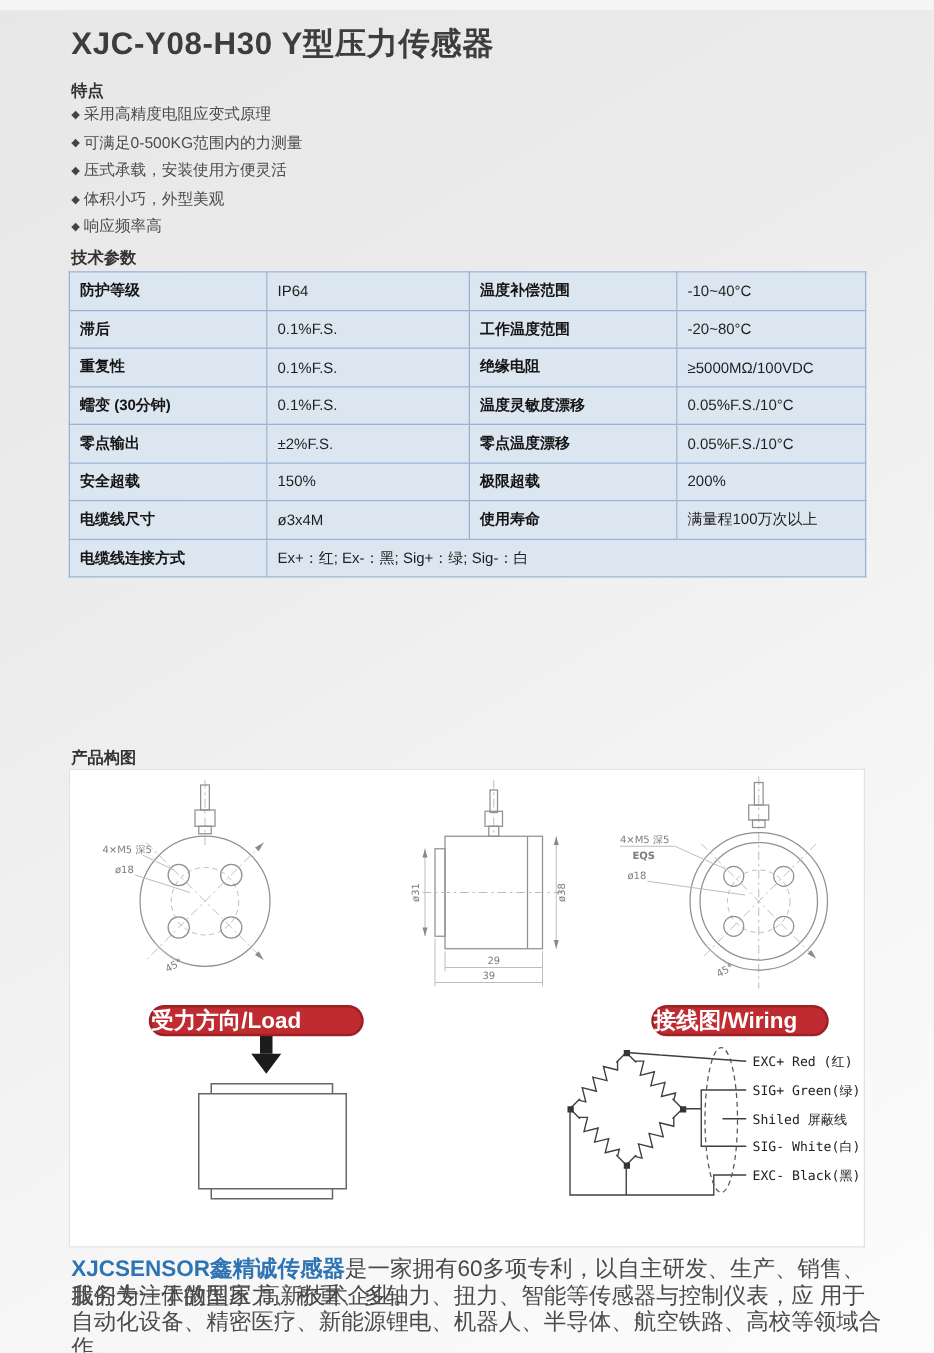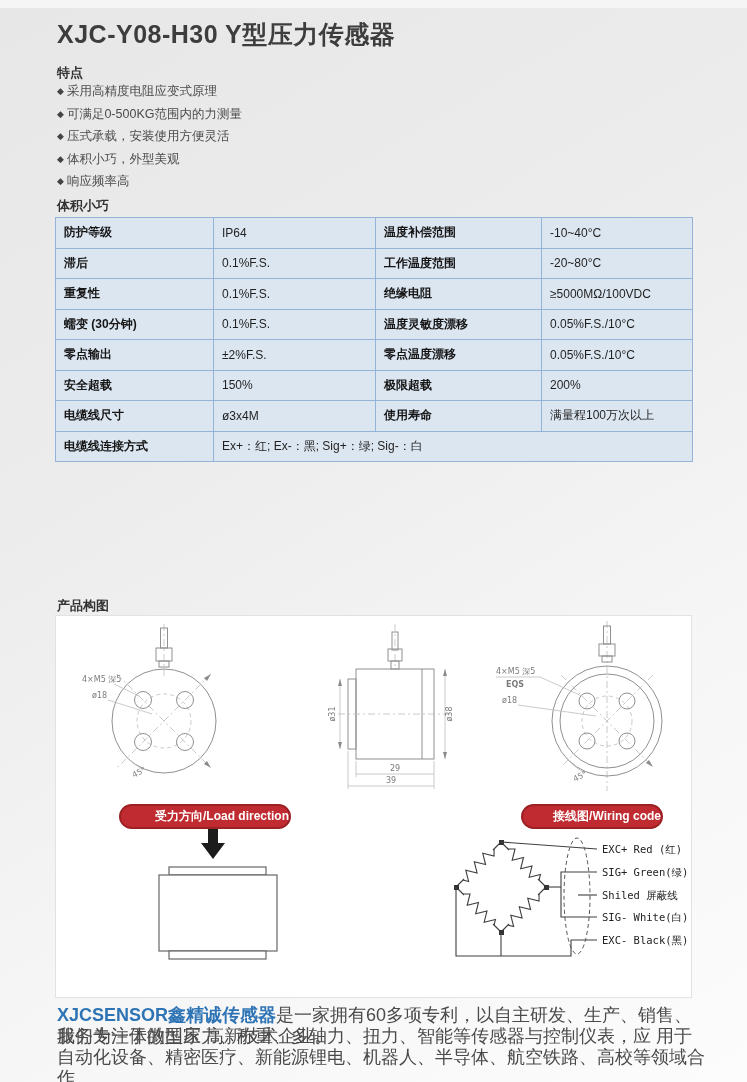--- a/index.html
+++ b/index.html
@@ -42,21 +42,21 @@
   table.specs td.k { font-weight:bold; color:#151515; }
 
   .panel {
     position:absolute; left:55px; top:615px; width:637px; height:383px;
     background:#ffffff; border:1px solid #e2e2e2;
   }
   .panel svg { position:absolute; left:0; top:0; }
   .banner {
     position:absolute; top:188px; height:25px; line-height:21px;
     background:#bf2b30; border:2px solid #9d2025; border-radius:14px;
-    color:#fff; font-weight:bold; font-size:12px; text-align:right;
+    color:#fff; font-weight:bold; font-size:18px; text-align:left;
   }
   #load-banner { left:63px; width:172px; }
   #wiring-banner { left:465px; width:142px; }
 
   .drw { stroke:#909090; stroke-width:1; fill:none; }
   .drwlite { stroke:#bdbdbd; stroke-width:0.8; fill:none; }
   .dash { stroke-dasharray:7 3 2 3; }
   .dash2 { stroke-dasharray:4 3; }
   .dimtext { font-size:8px; fill:#7c7c7c; font-family:"DejaVu Sans",sans-serif; }
   .wire { stroke:#3f3f3f; stroke-width:1.1; fill:none; }
@@ -81,21 +81,21 @@
 
   <div class="section-h" id="features-heading">特点</div>
   <ul class="features">
     <li><span class="blt">◆</span><span>采用高精度电阻应变式原理</span></li>
     <li><span class="blt">◆</span><span>可满足0-500KG范围内的力测量</span></li>
     <li><span class="blt">◆</span><span>压式承载，安装使用方便灵活</span></li>
     <li><span class="blt">◆</span><span>体积小巧，外型美观</span></li>
     <li><span class="blt">◆</span><span>响应频率高</span></li>
   </ul>
 
-  <div class="section-h" id="specs-heading">体积小巧</div>
+  <div class="section-h" id="specs-heading">技术参数</div>
 
   <table class="specs">
     <colgroup>
         <col style="width:158px">
         <col style="width:162px">
         <col style="width:166px">
         <col style="width:151px">
       </colgroup>
     <tbody>
       <tr>

